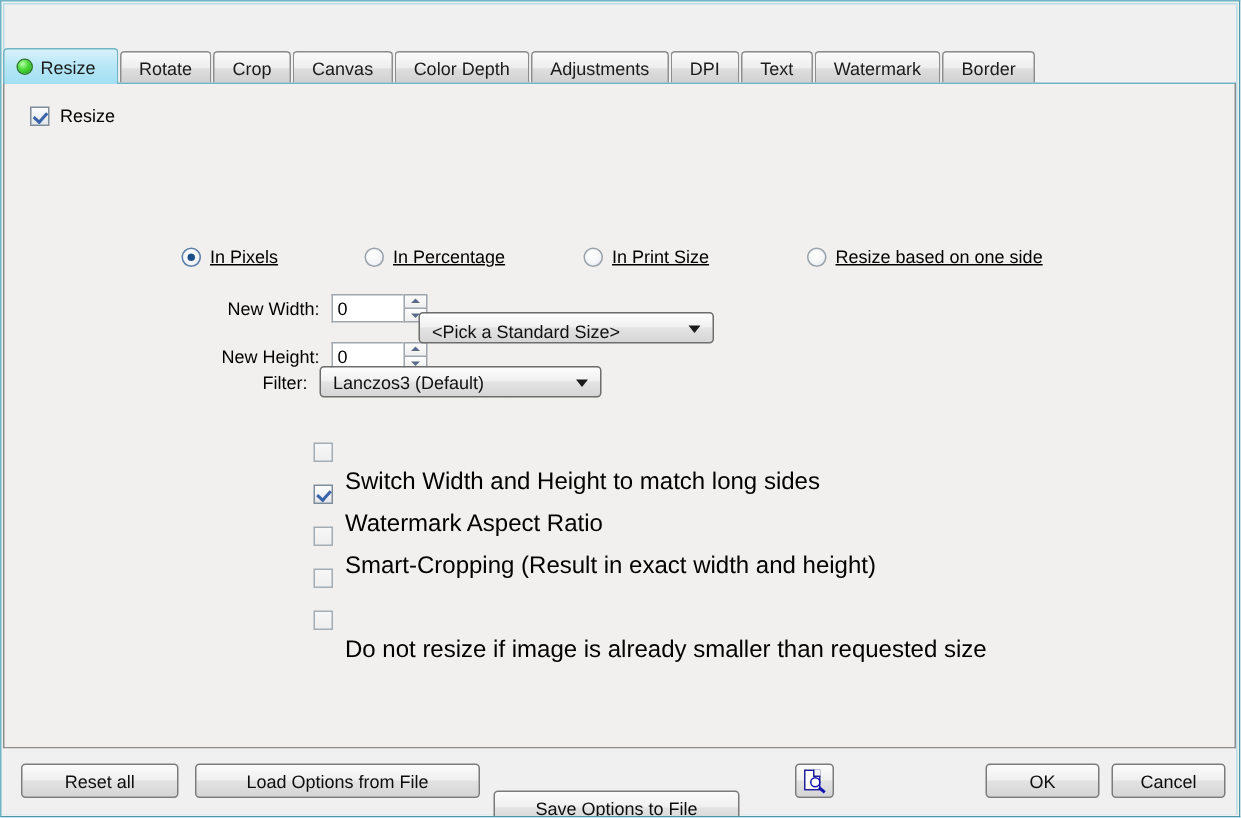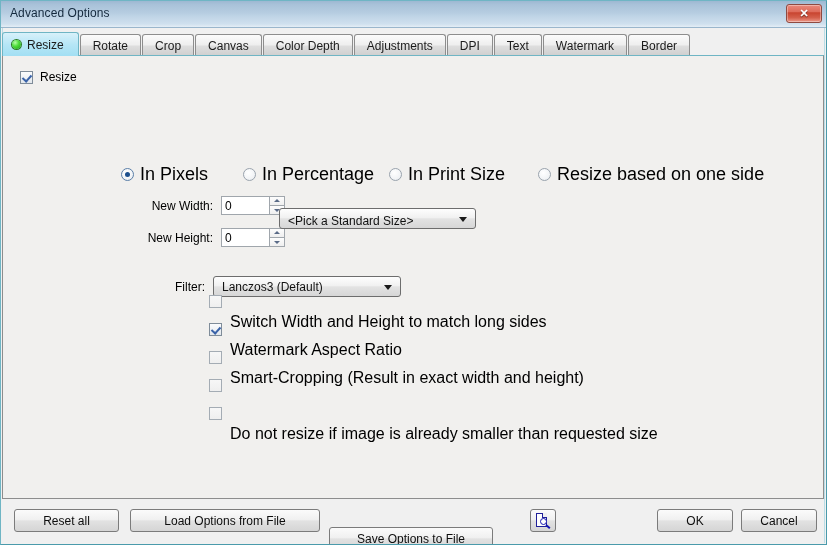--- a/index.html
+++ b/index.html
@@ -214,21 +214,22 @@
     height: 16px;
   }
   .radio-item {
     position: absolute;
     display: flex;
     align-items: center;
     white-space: nowrap;
   }
   .radio-item .rlabel {
     margin-left: 6px;
-    font-size: 18px;
+    font-size: 12px;
+    text-decoration: underline;
   }
 
   
   .field-row {
     position: absolute;
     display: flex;
     align-items: center;
   }
   .field-label {
     font-size: 12px;
@@ -410,26 +411,20 @@
     transform: rotate(40deg);
     transform-origin: left center;
   }
 </style>
 </head>
 <body>
 
 <div class="window">
   <div class="window-inner"></div>
 
-  <div class="titlebar">
-    <div class="titlebar-text">Advanced Options</div>
-    <div class="close-button">
-      <span class="glyph">✕</span>
-    </div>
-  </div>
 
   <div class="tabstrip" id="tabstrip">
       <div class="tab active">
         <span class="led"></span>
         <span>Resize</span>
       </div>
       <div class="tab">
         <span>Rotate</span>
       </div>
       <div class="tab">
@@ -512,21 +507,21 @@
             </span>
         </span>
       </span>
     </div>
 
     <div class="combo" style="left:276px; top:152px; width:197px; position:absolute;align-items:flex-end;">
       <span>&lt;Pick a Standard Size&gt;</span>
       <i class="caret"></i>
     </div>
 
-    <div class="field-row" style="left:140px; top:220px;">
+    <div class="field-row" style="left:140px; top:188px;">
       <span class="field-label" style="width:62px;">Filter:</span>
       <span class="combo" style="width:188px; margin-left:8px;">
         <span>Lanczos3 (Default)</span>
         <i class="caret"></i>
       </span>
     </div>
 
     <div class="opt-list" id="optlist">
         <div class="opt-item">
           <span class="cb dim"></span>

